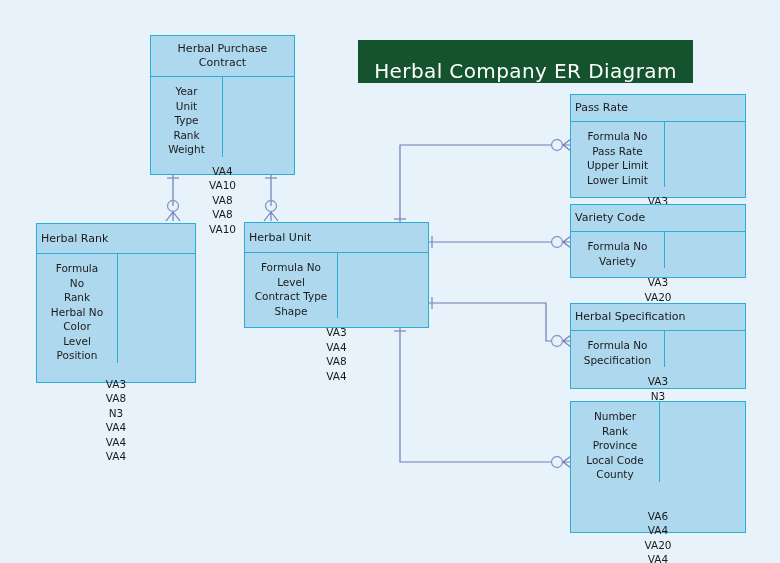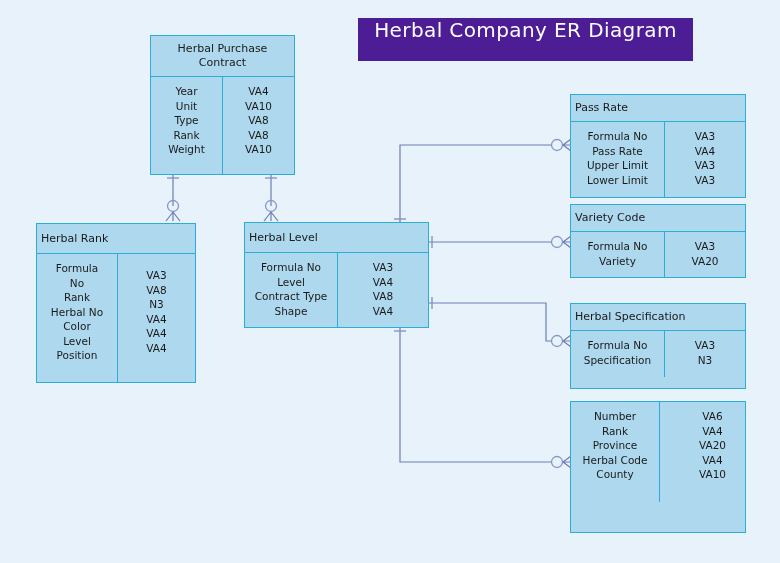--- a/index.html
+++ b/index.html
@@ -15,26 +15,27 @@
     position: relative;
   }
   #canvas {
     position: relative;
     width: 780px;
     height: 563px;
   }
   
   .title-banner {
     position: absolute;
-    background: #4c1d95;
+    background: #14532d;
     color: #ffffff;
     display: flex;
-    align-items: flex-start;
+    align-items: flex-end;
     justify-content: center;
     letter-spacing: 0.4px;
+    margin-top: 22px;
   }
   .title-banner .title-text {
     font-size: 20px;
     color: #ffffff;
     white-space: nowrap;
   }
   
   .entity {
     position: absolute;
     border: 1px solid #2badd4;
@@ -51,20 +52,21 @@
     display: flex;
     align-items: center;
     justify-content: flex-start;
     box-sizing: border-box;
     padding: 2px 4px;
   }
   .entity-body {
     display: flex;
     box-sizing: border-box;
     height: calc(100% - 1px);
+    flex-direction: column;
   }
   .col-names {
     box-sizing: border-box;
     border-right: 1px solid #2badd4;
     text-align: center;
     font-size: 10.5px;
     color: #1a1a1a;
     line-height: 14.5px;
     padding-top: 7px;
     display: flex;
@@ -212,21 +214,21 @@
         <div>N3</div>
         <div>VA4</div>
         <div>VA4</div>
         <div>VA4</div>
       </div>
     </div>
   </div>
 
   <div class="entity" style="left:244px; top:222px; width:185px; height:106px;">
     <div class="entity-header" style="height:30px;">
-      <span>Herbal Level</span>
+      <span>Herbal Unit</span>
     </div>
     <div class="entity-body" style="height:75px;">
       <div class="col-names" style="width:93px;">
         <div>Formula No</div>
         <div>Level</div>
         <div>Contract Type</div>
         <div>Shape</div>
       </div>
       <div class="col-types">
         <div>VA3</div>
@@ -288,21 +290,21 @@
       </div>
     </div>
   </div>
 
   <div class="entity" style="left:570px; top:401px; width:176px; height:132px;">
     <div class="entity-body" style="height:100px;gap:20px;">
       <div class="col-names" style="width:89px;">
         <div>Number</div>
         <div>Rank</div>
         <div>Province</div>
-        <div>Herbal Code</div>
+        <div>Local Code</div>
         <div>County</div>
       </div>
       <div class="col-types">
         <div>VA6</div>
         <div>VA4</div>
         <div>VA20</div>
         <div>VA4</div>
         <div>VA10</div>
       </div>
     </div>

